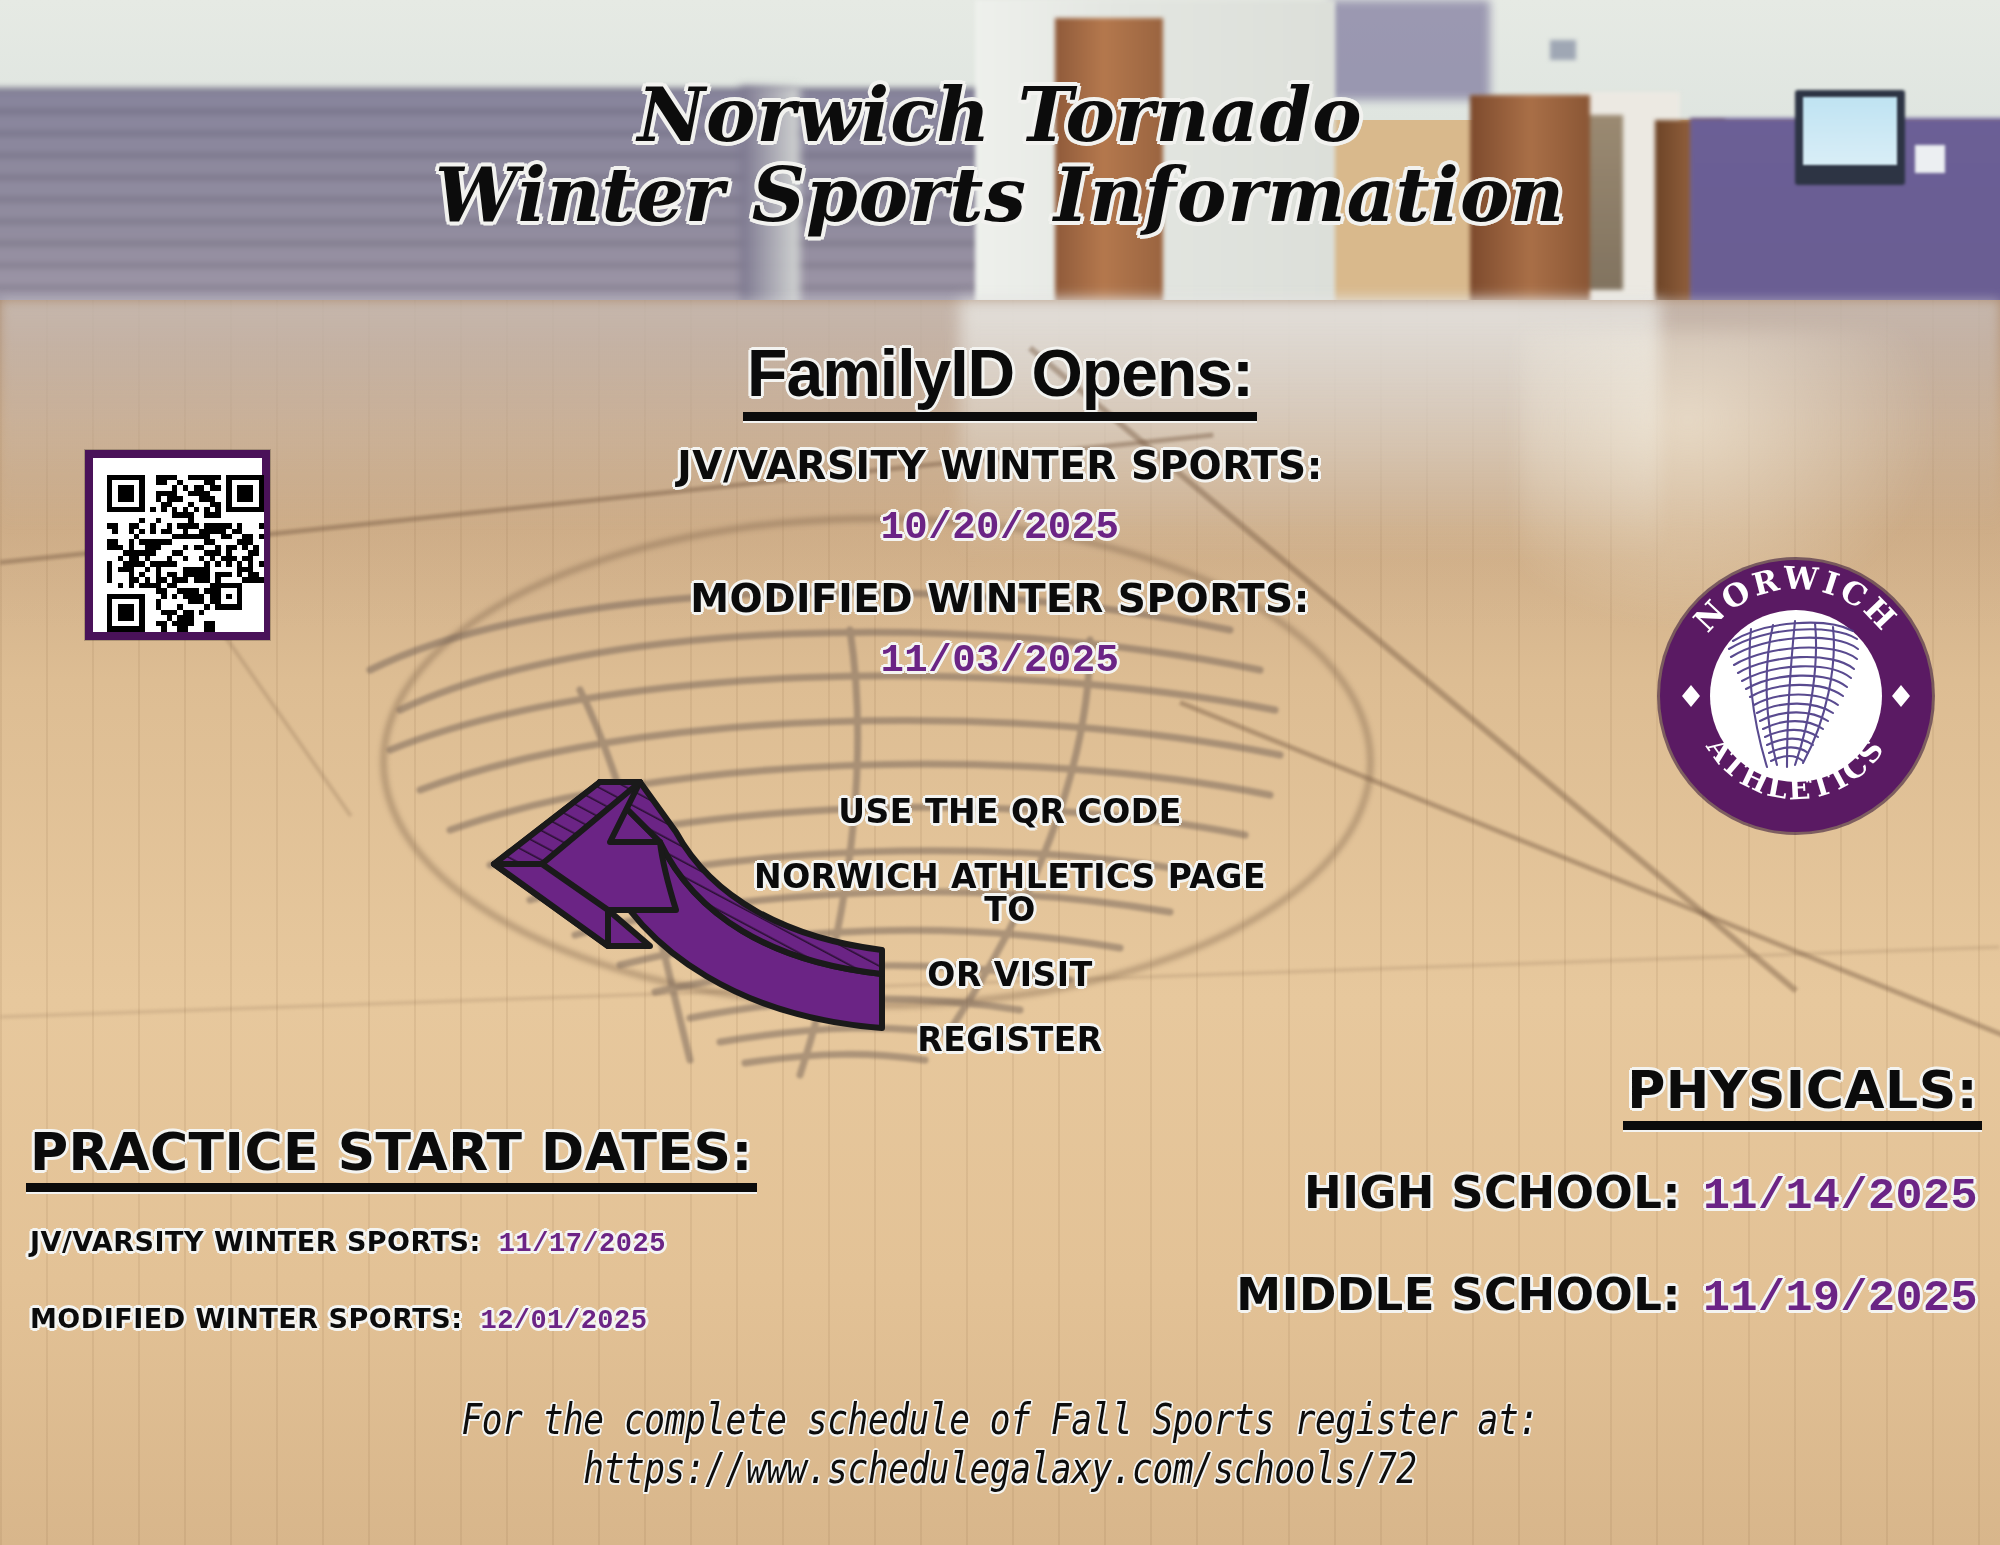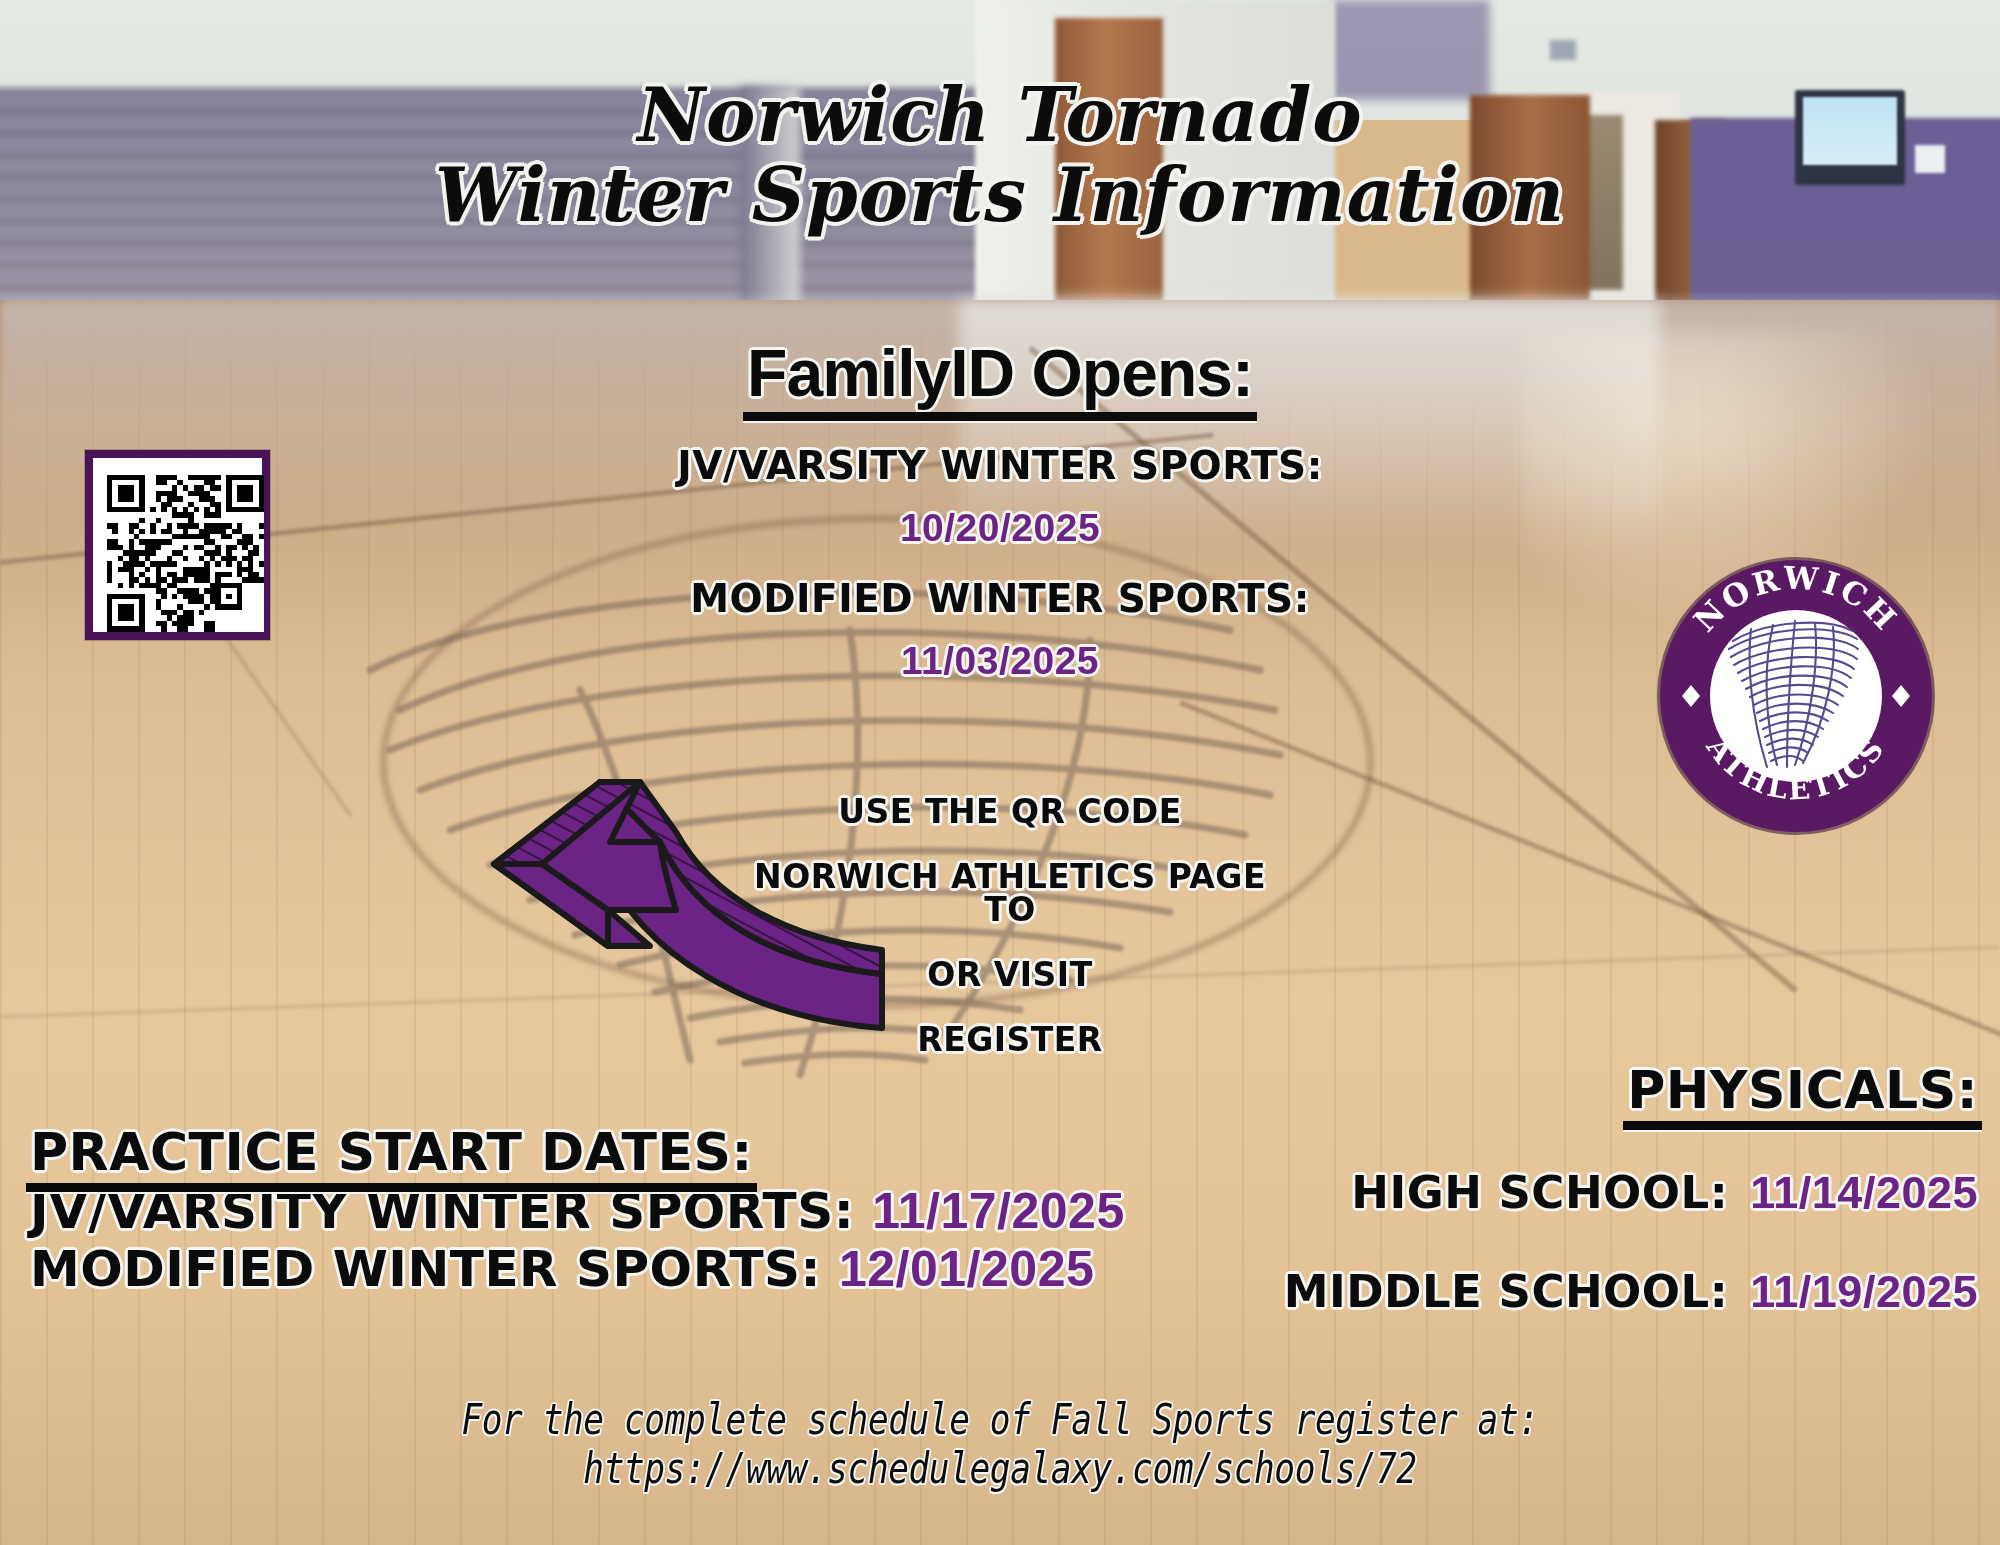--- a/index.html
+++ b/index.html
@@ -155,21 +155,21 @@
     font-family:"DejaVu Sans",sans-serif;
     font-weight:700;color:#0b0b0b;
     letter-spacing:.5px;
     text-shadow:
       -2px -2px 0 #f4f4f1, 2px -2px 0 #f4f4f1,
       -2px  2px 0 #f4f4f1, 2px  2px 0 #f4f4f1,
        0   -3px 0 #f4f4f1, 0    3px 0 #f4f4f1,
       -3px  0   0 #f4f4f1, 3px  0   0 #f4f4f1;
   }
   .purple{
-    font-family:Liberation Sans, sans-serif;
+    font-family:Liberation Mono, monospace;
     font-weight:700;color:#6b2485;
     letter-spacing:.5px;
     text-shadow:
       -2px -2px 0 #f4f4f1, 2px -2px 0 #f4f4f1,
       -2px  2px 0 #f4f4f1, 2px  2px 0 #f4f4f1,
        0   -3px 0 #f4f4f1, 0    3px 0 #f4f4f1,
       -3px  0   0 #f4f4f1, 3px  0   0 #f4f4f1;
   }
   .uline{position:relative;display:inline-block;}
   .uline::after{
@@ -221,21 +221,21 @@
   
   #qrInstr{
     position:absolute;left:730px;top:795px;width:560px;text-align:center;z-index:6;
   }
   #qrInstr .ln{font-size:33px;line-height:1.0;margin-bottom:32px;}
   #qrInstr .ln:last-child{margin-bottom:0;}
 
   
   #practice{position:absolute;left:30px;top:1122px;z-index:6;}
   #practiceTitle{font-size:52px;}
-  .prow{font-size:50px;white-space:nowrap;}
+  .prow{margin-top:44px;font-size:27px;white-space:nowrap;}
   .prow .d{margin-left:18px;}
 
   
   #physicals{position:absolute;right:22px;top:1060px;text-align:right;z-index:6;}
   #physicalsTitle{font-size:52px;}
   .phrow{margin-top:46px;font-size:45px;white-space:nowrap;}
   .phrow .d{margin-left:22px;}
 
   
   #footer{

